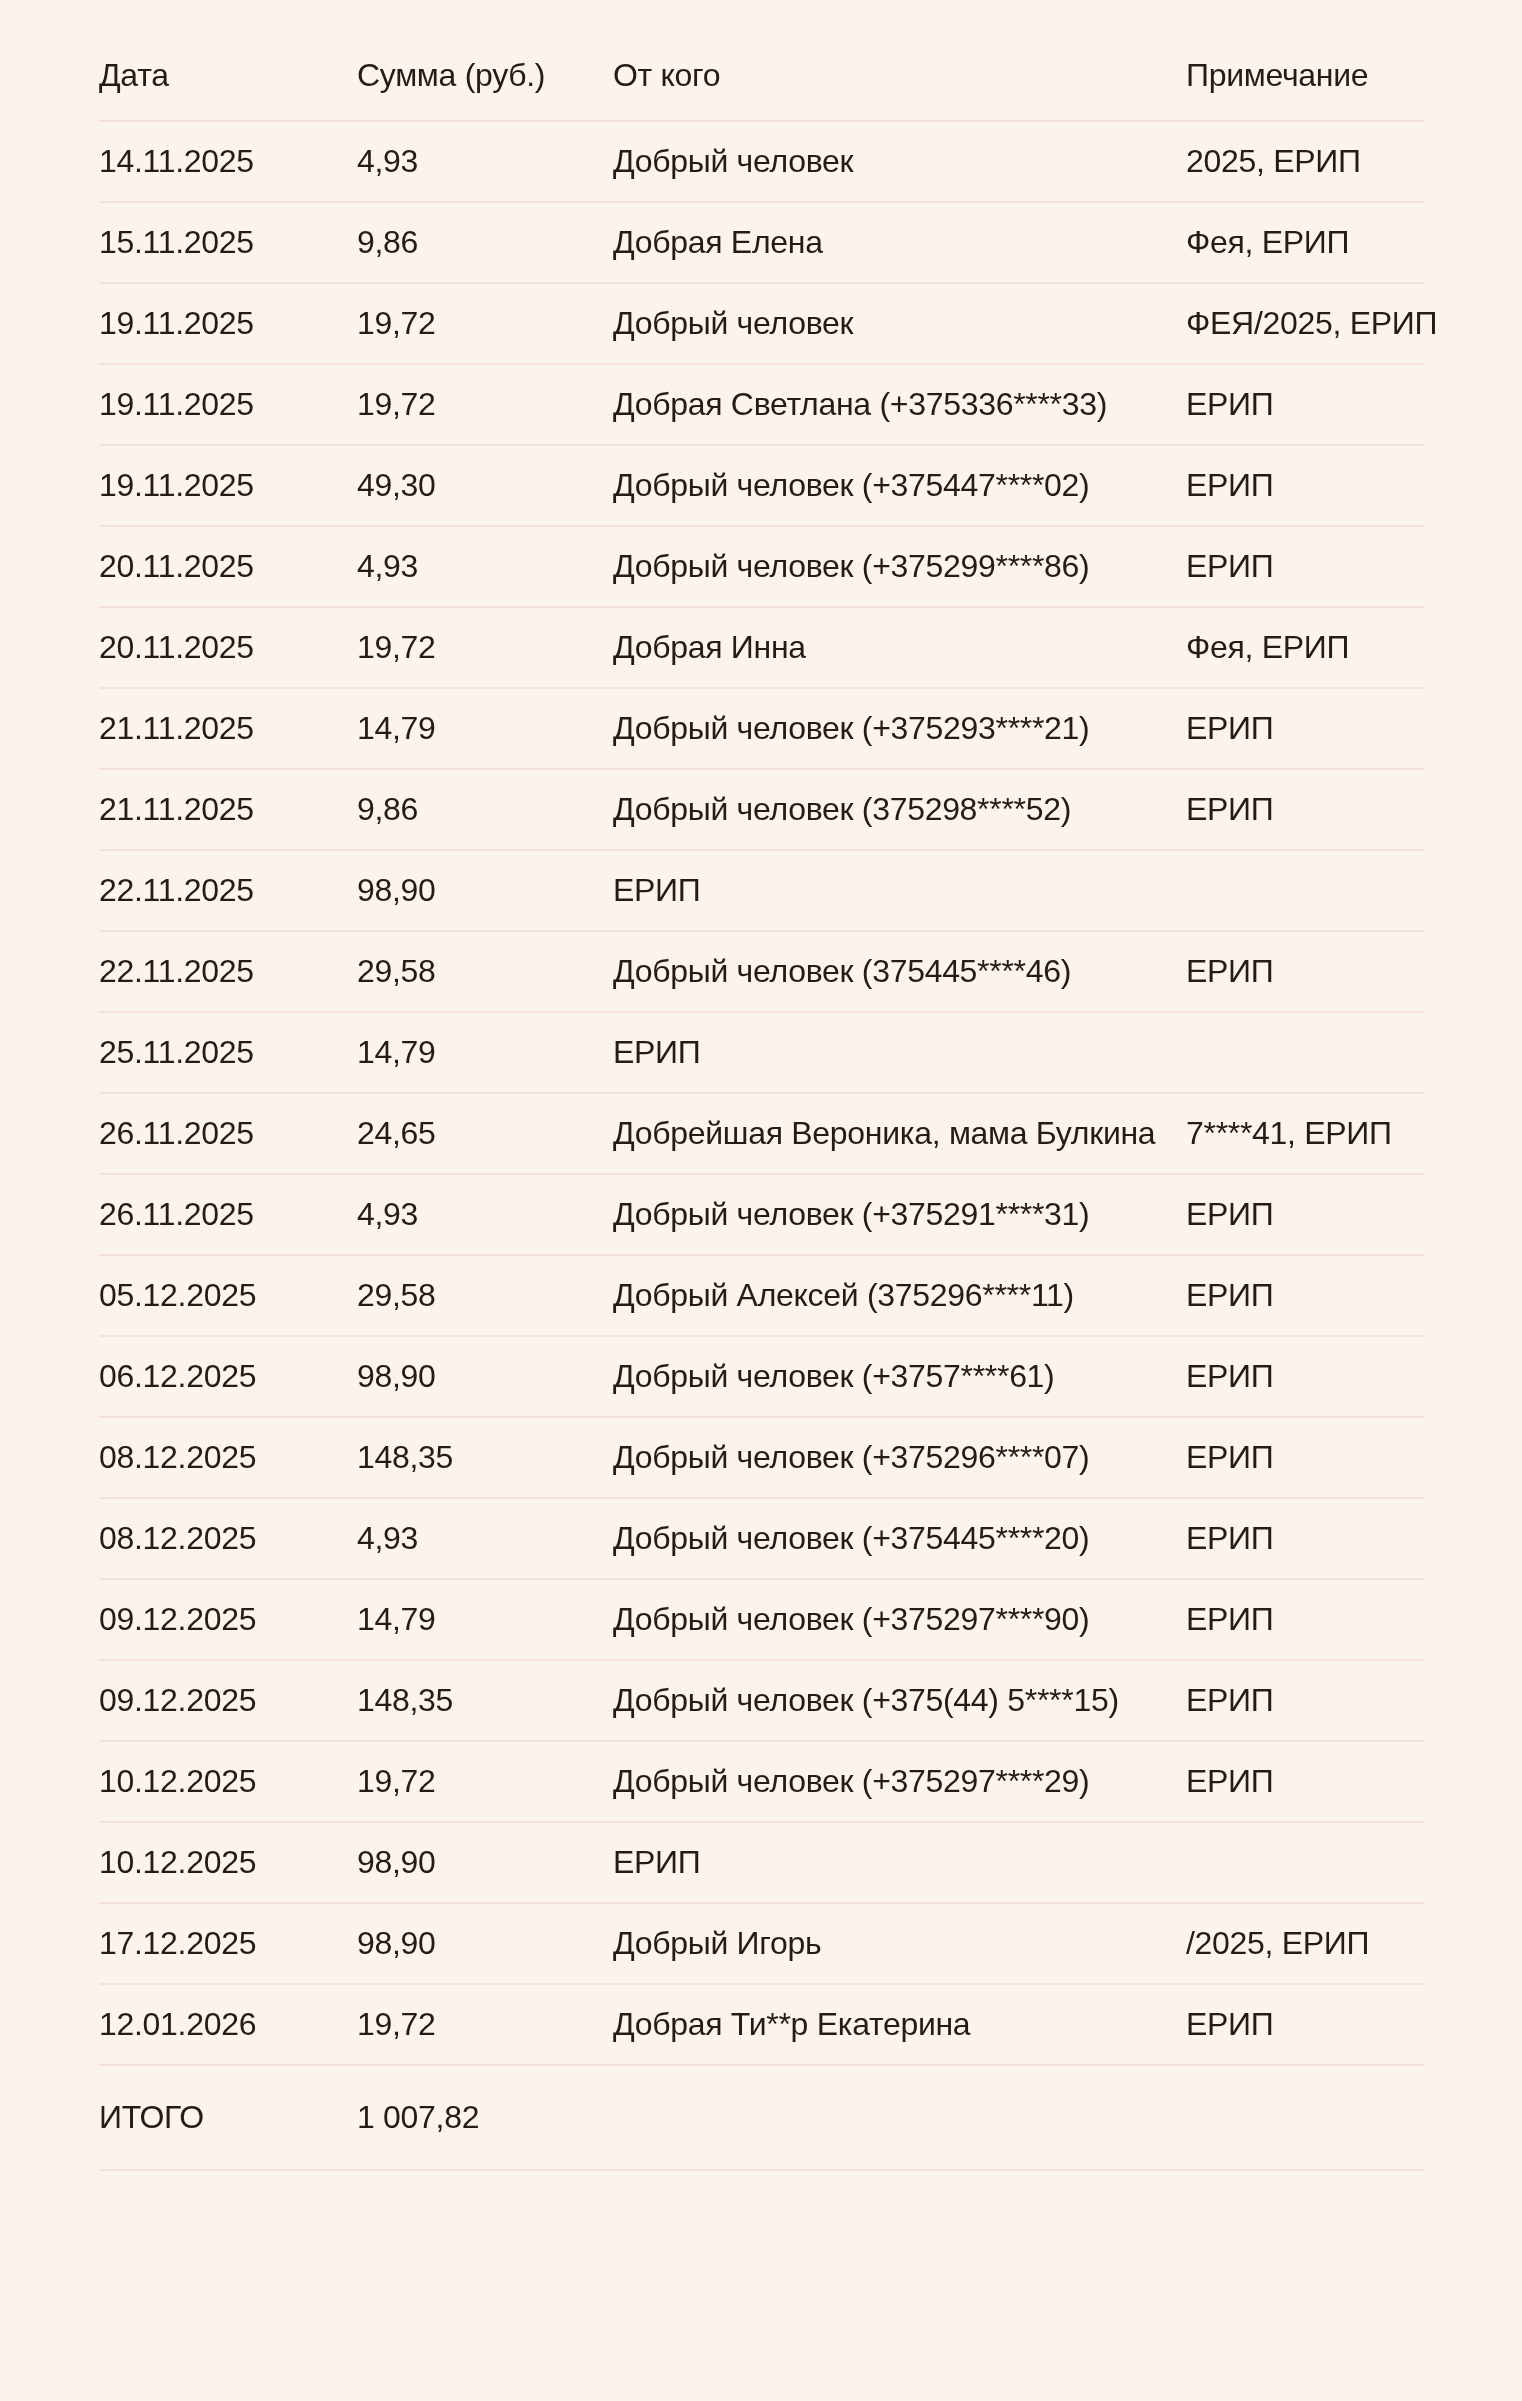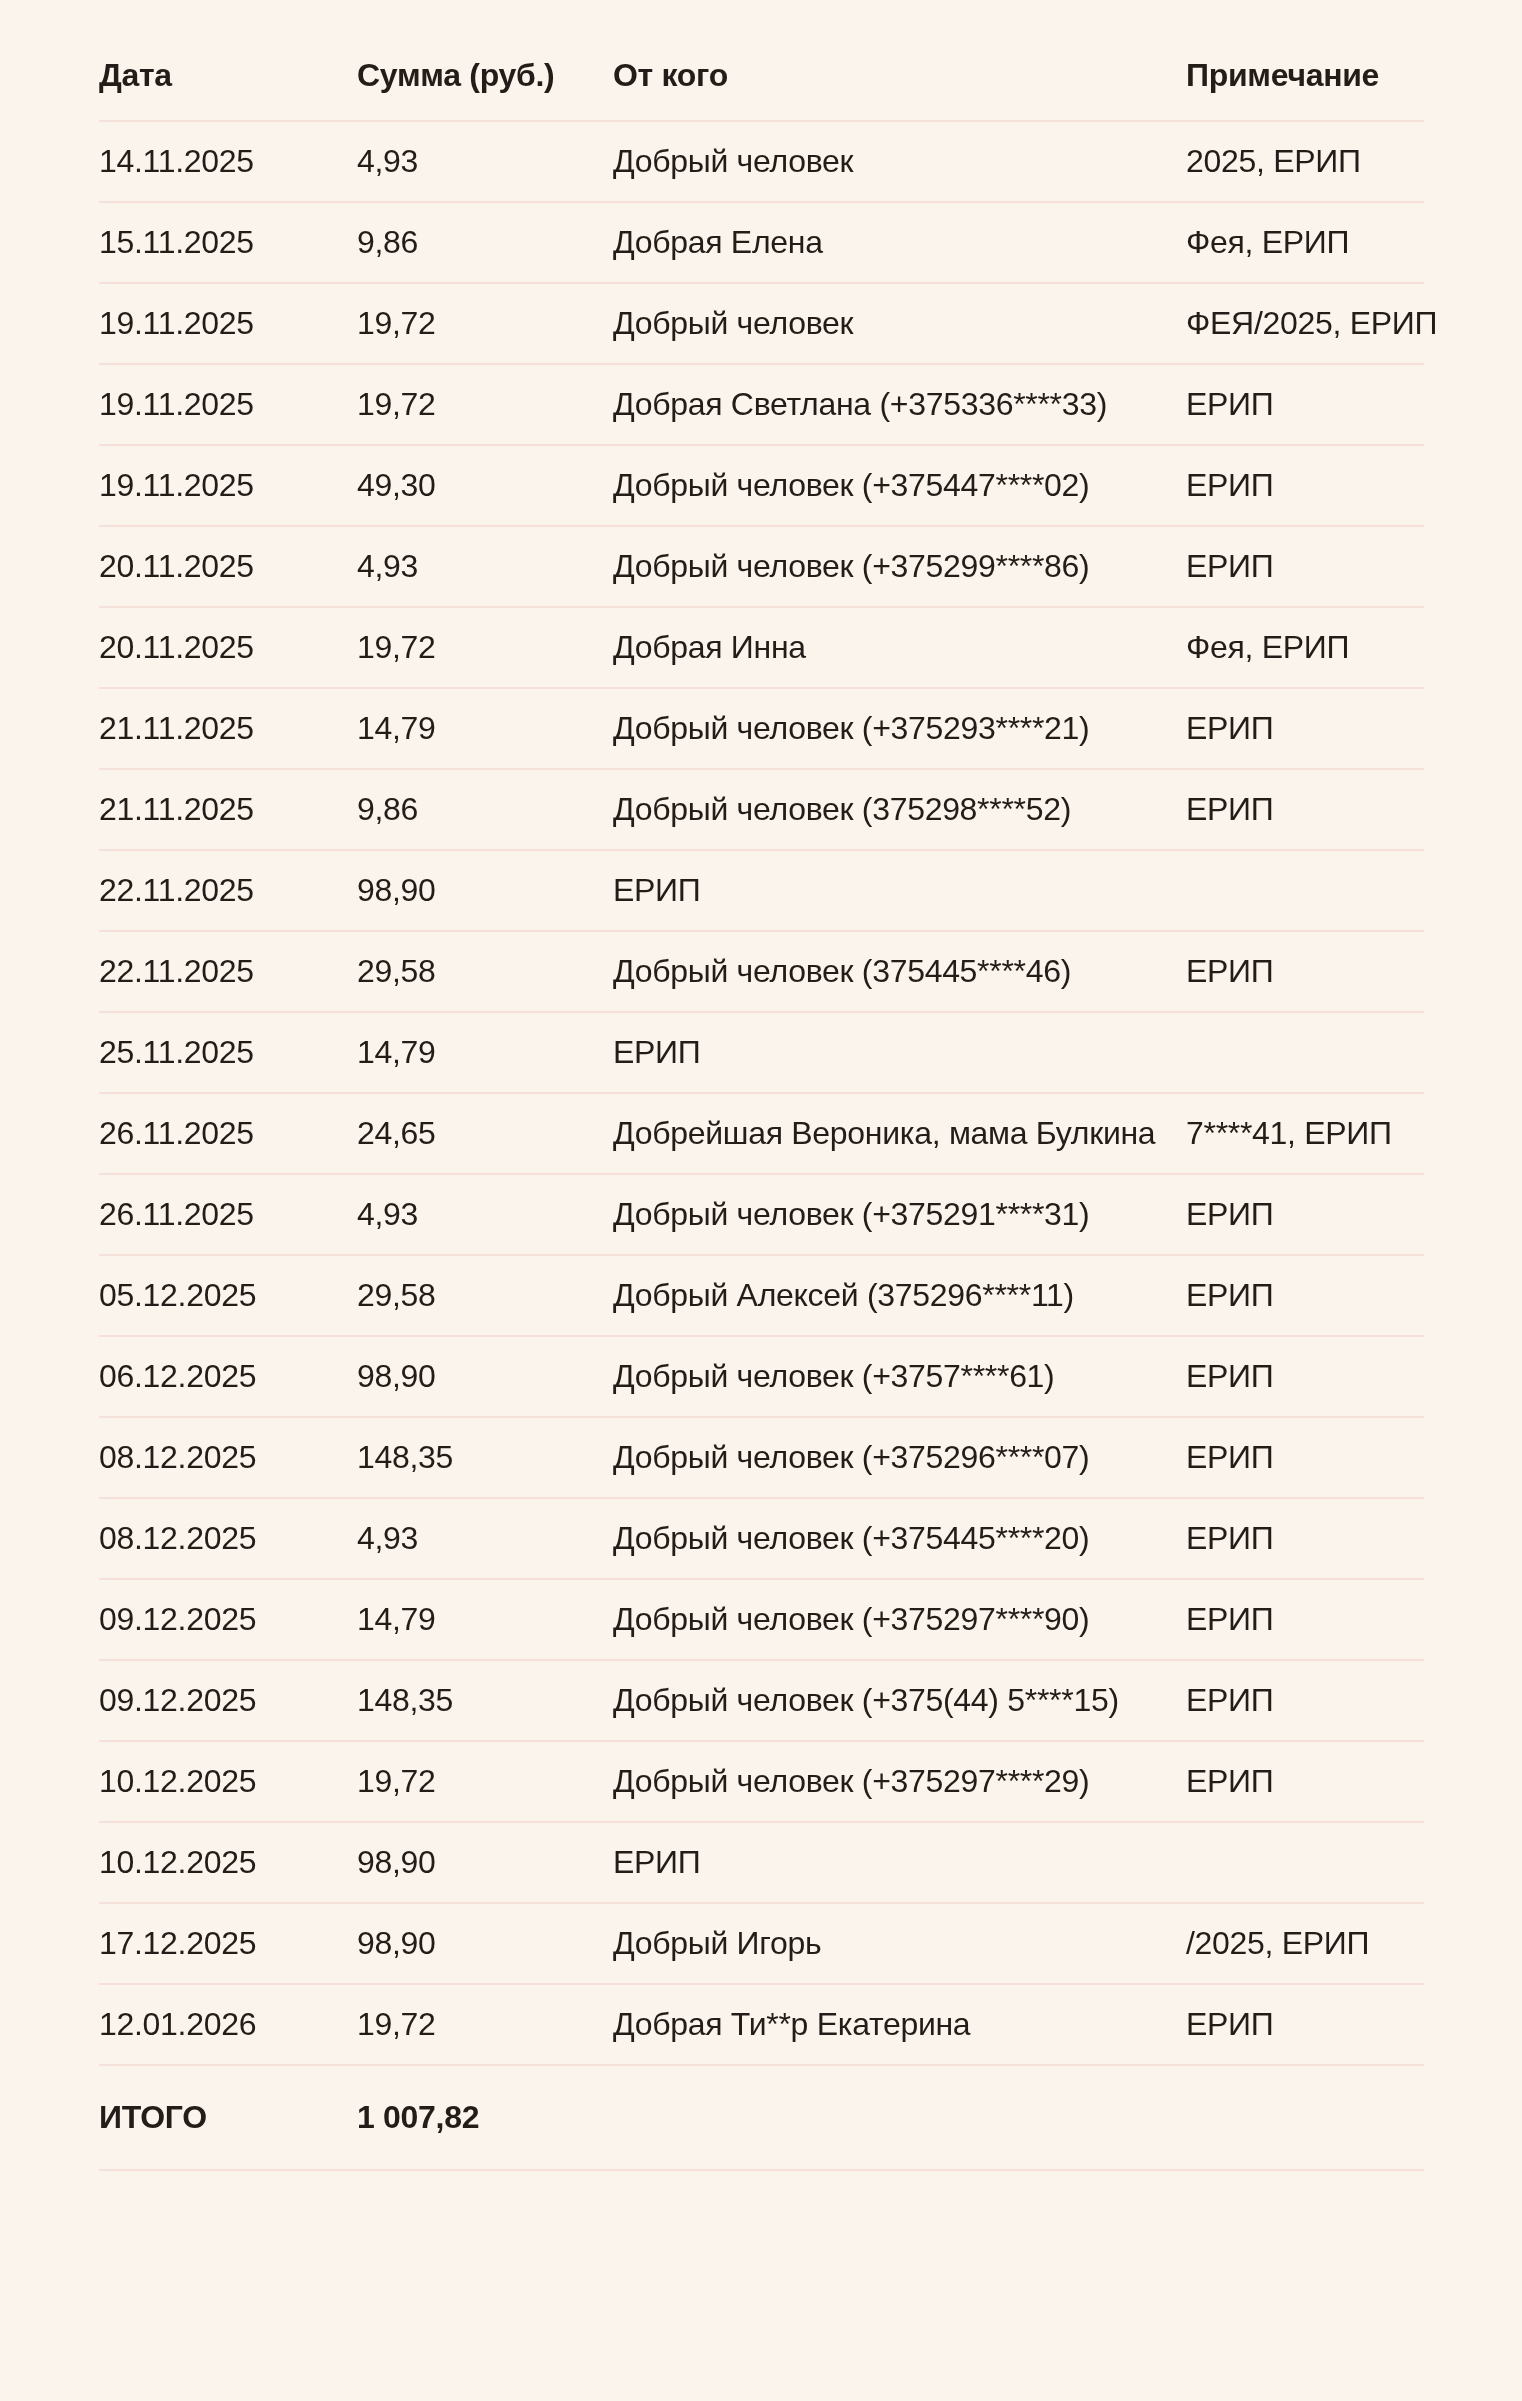--- a/index.html
+++ b/index.html
@@ -23,25 +23,25 @@
     display: grid;
     grid-template-columns: 258px 256px 573px 1fr;
     align-items: center;
     height: 81px;
     border-bottom: 2.2px solid var(--divider);
   }
   .row.header-row {
     height: 122px;
     padding-top: 31px;
   }
-  .row.header-row .cell { font-weight: 700; }
+  .row.header-row .cell { font-weight: 400; }
   .row.total-row {
     height: 105px;
   }
-  .row.total-row .cell { font-weight: 700; }
+  .row.total-row .cell { font-weight: 400; }
   .cell {
     font-size: 32px;
     letter-spacing: -0.3px;
     white-space: nowrap;
     line-height: 1.2;
   }
 </style>
 </head>
 <body>
 

